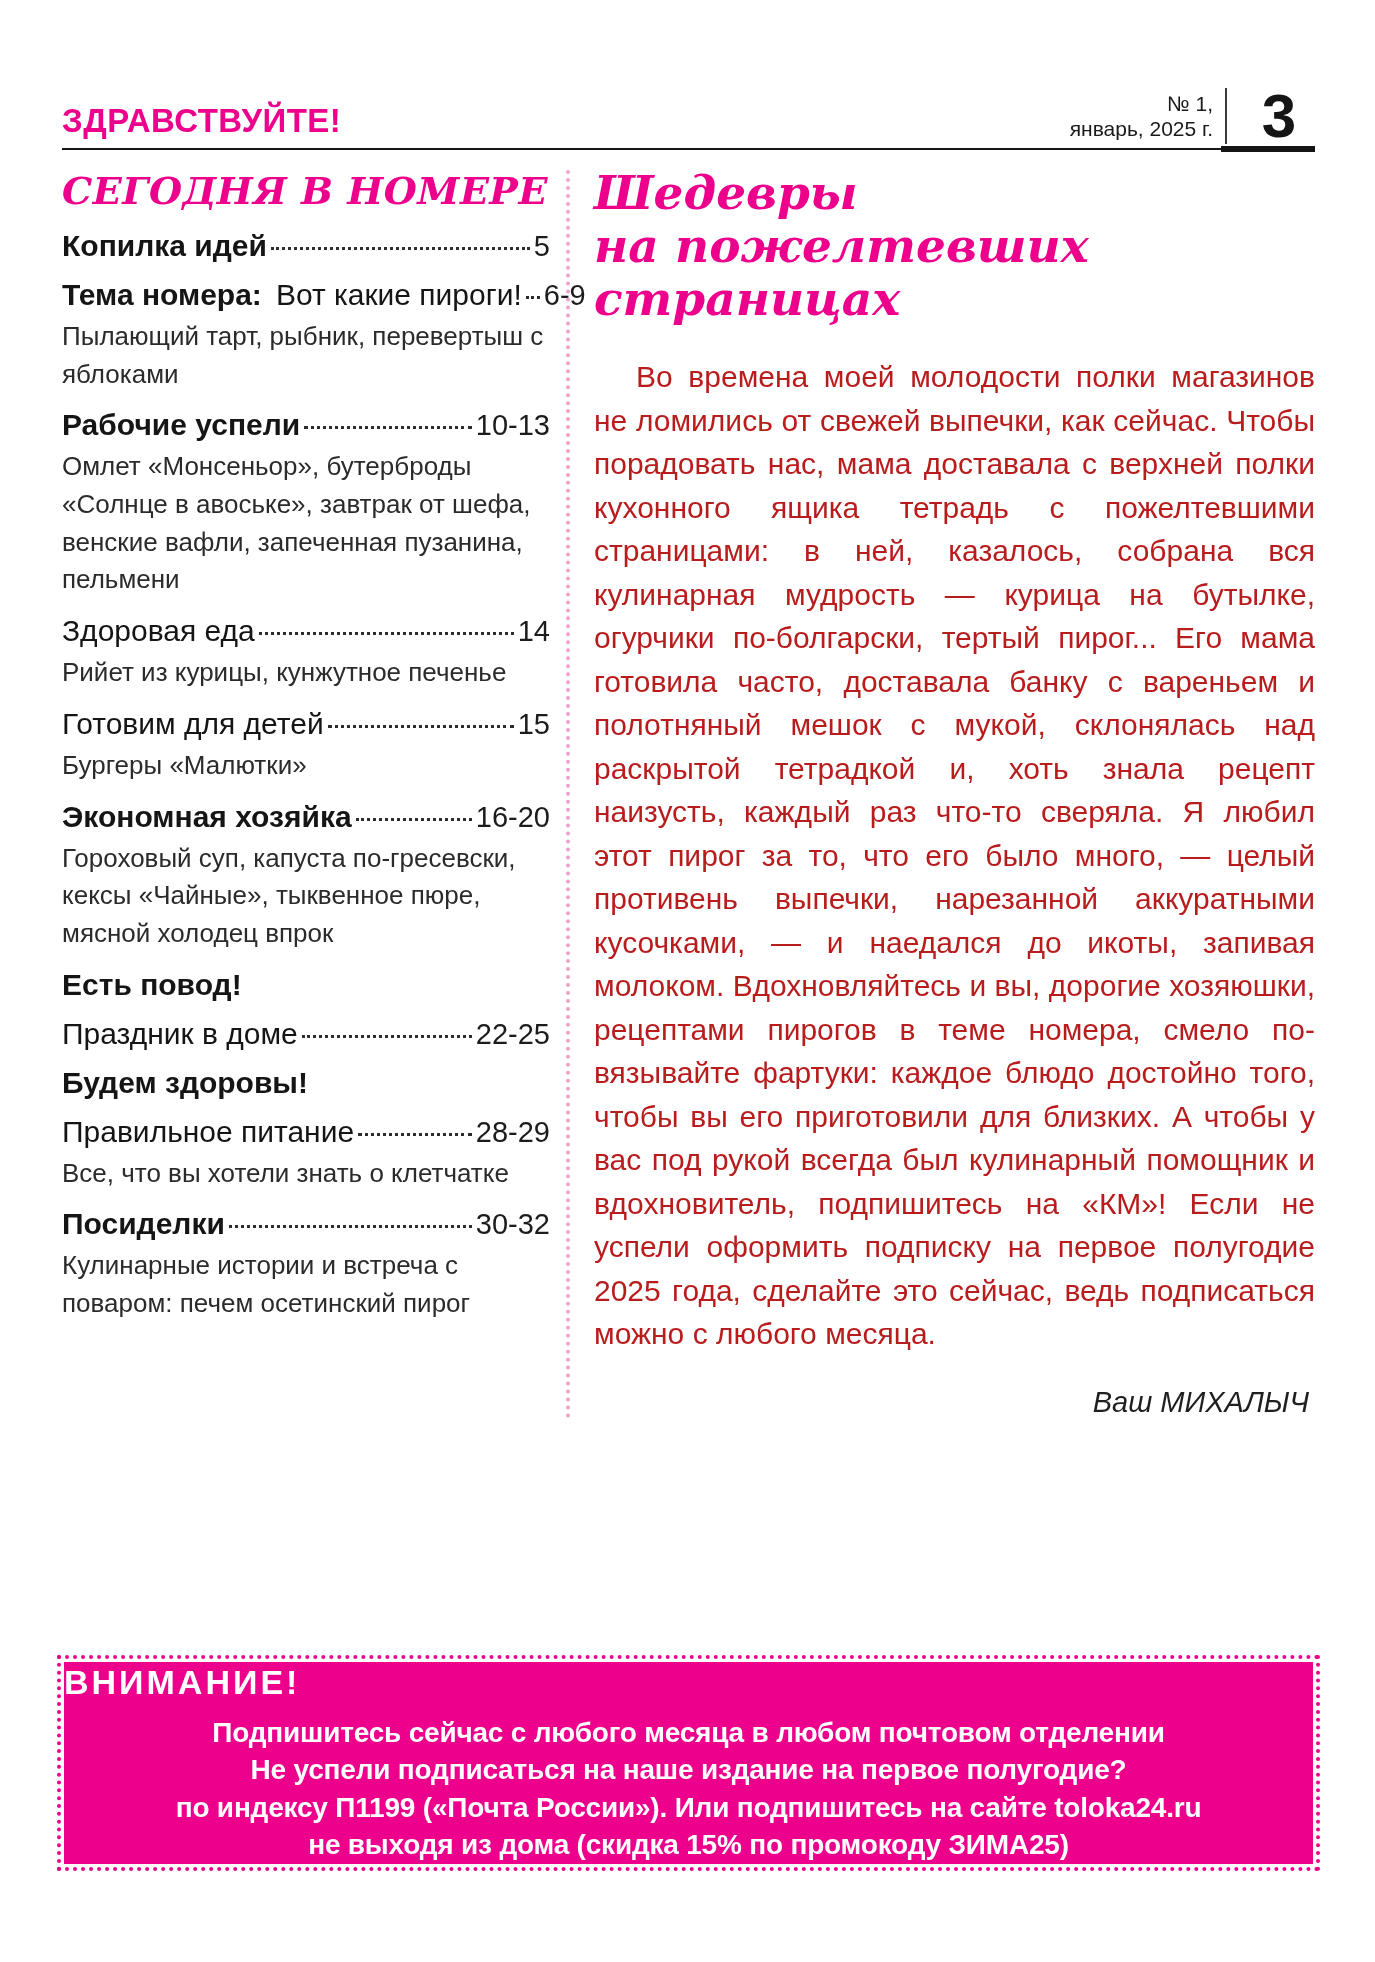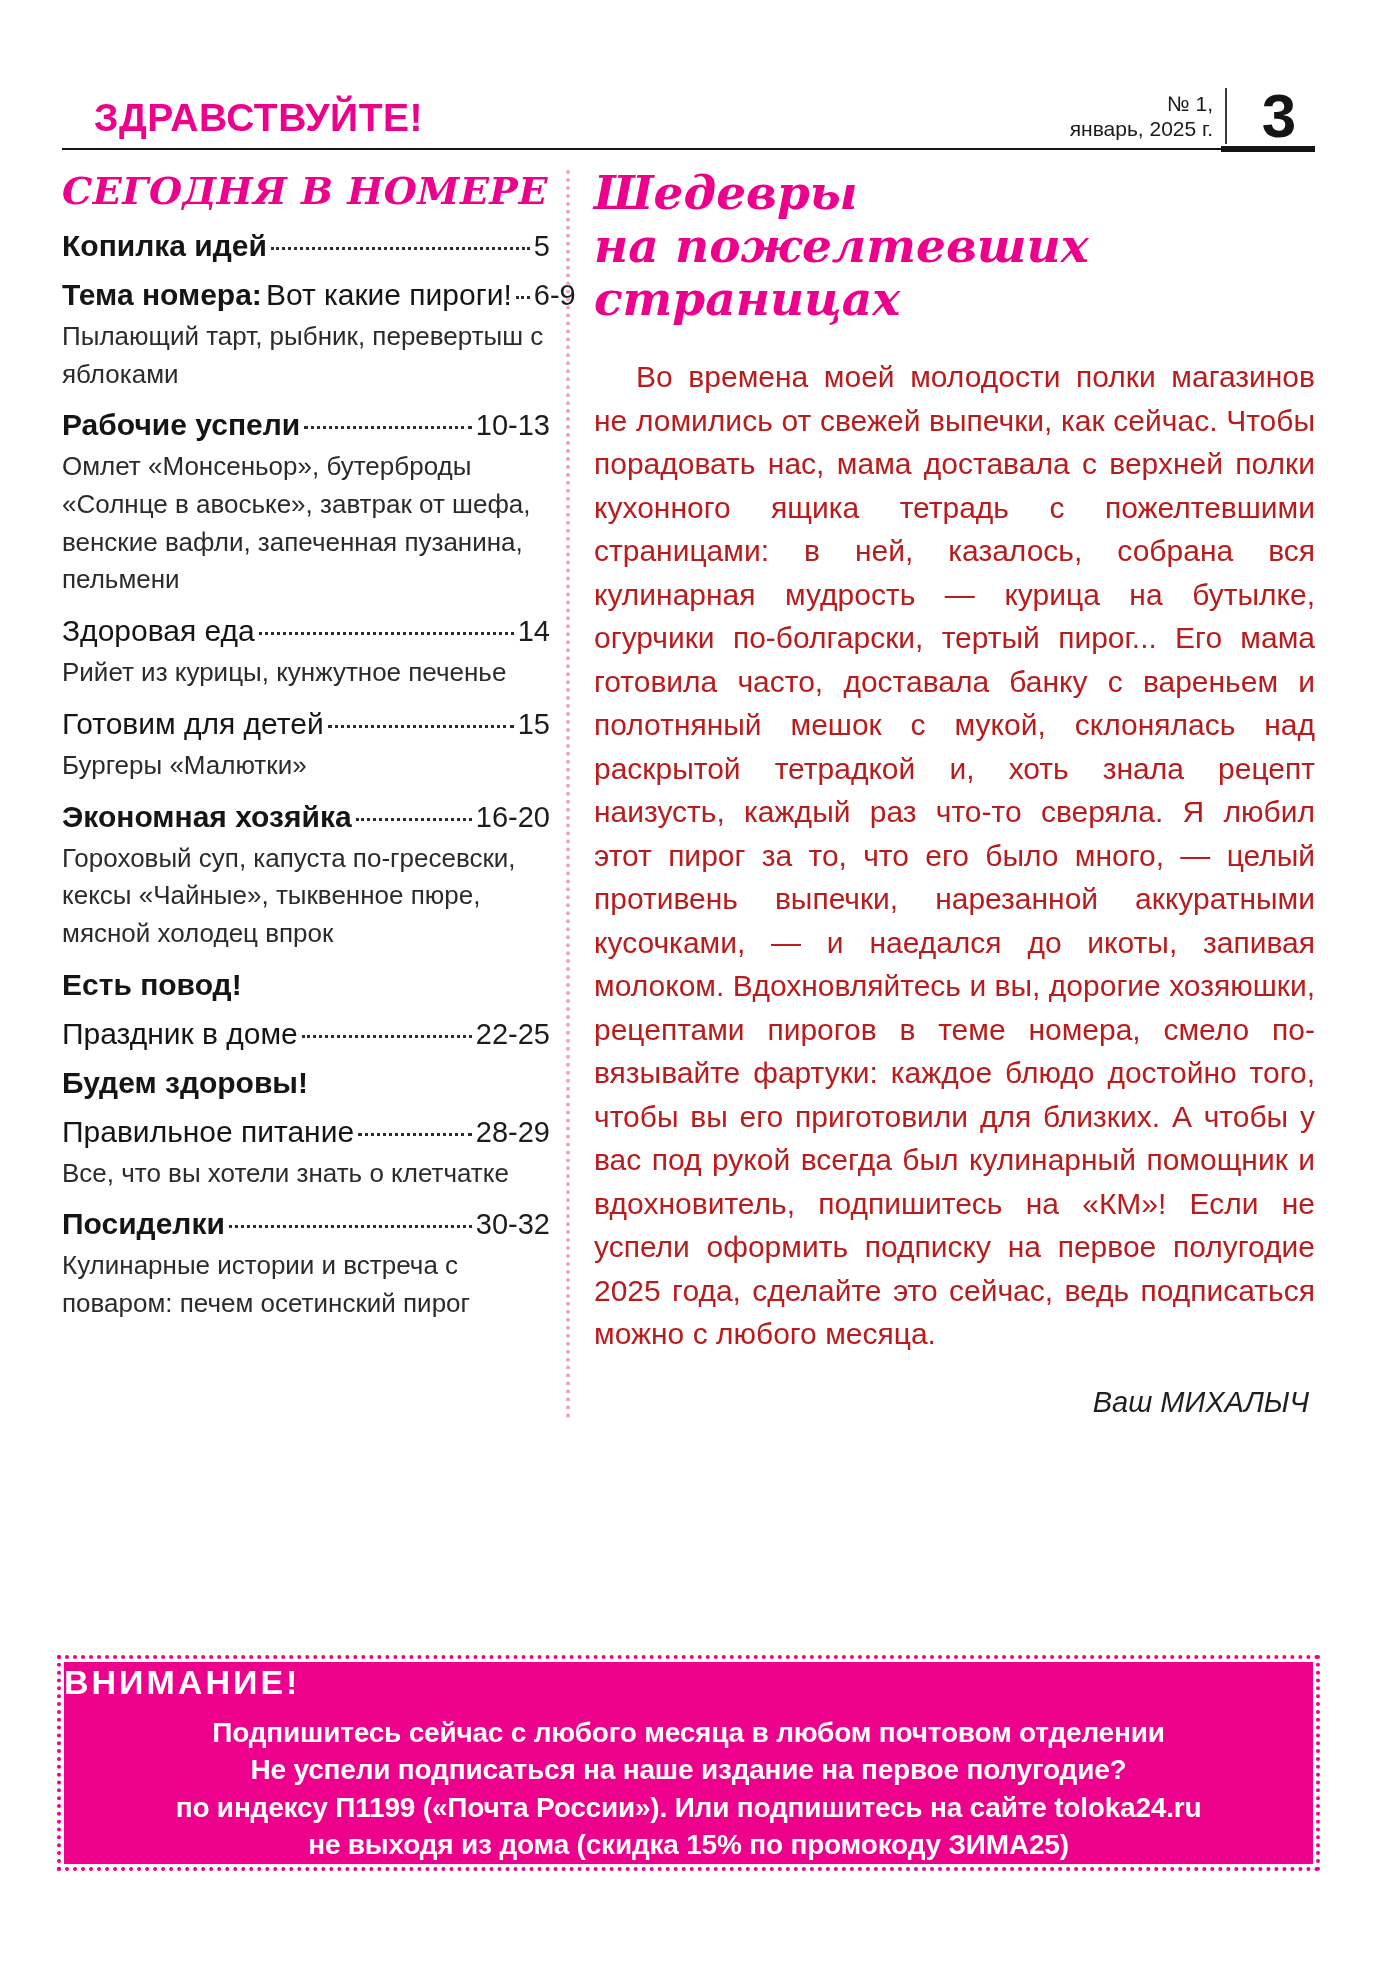--- a/index.html
+++ b/index.html
@@ -8,23 +8,22 @@
     width:1375px;height:1962px;
     background:#ffffff;
     margin:0 auto;
     font-family:"Liberation Sans",sans-serif;
     overflow:hidden;
   }
   
   .pageheader{position:absolute;left:62px;right:60px;top:56px;height:92px;}
   .greeting{
     position:absolute;left:0;bottom:8px;
-    font-size:39px;font-weight:700;letter-spacing:.5px;
+    font-size:33px;font-weight:700;letter-spacing:.5px;
     color:#ec008c;
-    margin-left:32px;
   }
   .issue-block{position:absolute;right:0;bottom:4px;display:flex;align-items:center;}
   .issue-text{
     text-align:right;font-size:21px;line-height:1.2;color:#1a1a1a;
   }
   .vrule{width:2px;height:56px;background:#3a3a3a;margin:0 16px 0 12px;}
   .pagenum{
     font-size:62px;font-weight:700;color:#151515;line-height:56px;
     width:72px;text-align:center;
   }
@@ -51,21 +50,21 @@
   .toc-title{
     font-family:"DejaVu Serif",serif;
     font-style:italic;font-weight:700;
     font-size:38px;letter-spacing:.5px;
     color:#ec008c;margin:2px 0 16px 0;
   }
   .toc-item{margin-top:15px;}
   .toc-row{display:flex;align-items:baseline;}
   .t{font-size:30px;color:#151515;white-space:nowrap;}
   .t.b{font-weight:700;}
-  .t.rest{font-weight:400;margin-left:4px;text-align:center;}
+  .t.rest{font-weight:400;margin-left:14px;text-align:center;}
   .leader{
     flex:1 1 auto;min-width:14px;
     border-bottom:3.5px dotted #2d2d2d;
     margin:0 4px;transform:translateY(-6px);
   }
   .pg{font-size:29px;color:#1c1c1c;white-space:nowrap;}
   .desc{
     font-size:26px;line-height:1.45;color:#2b2b2b;
     margin-top:6px;font-weight:400;
   }

